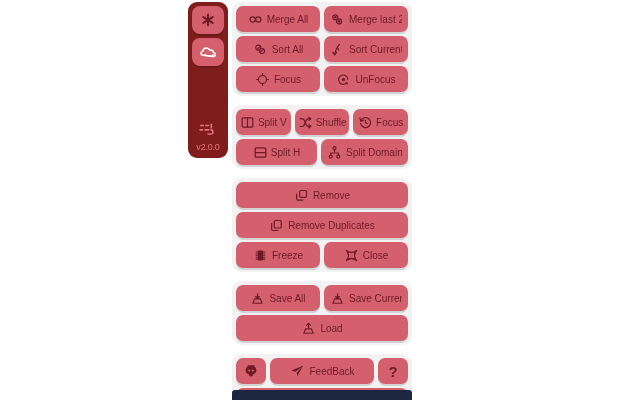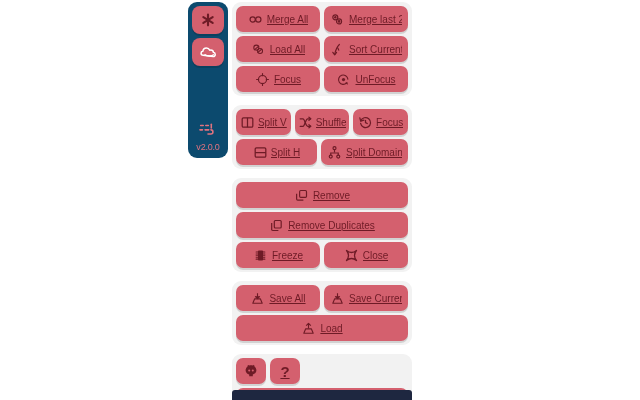--- a/index.html
+++ b/index.html
@@ -6,21 +6,21 @@
   body{
     width:640px;height:400px;background:#ffffff;
     font-family:"Liberation Sans",sans-serif;
     overflow:hidden;position:relative;
   }
   .app{position:absolute;left:0;top:0;width:640px;height:400px;}
 
   
   .rail{
     position:absolute;left:188px;top:2px;width:40px;
-    background:#0c4a6e;border-radius:9px;
+    background:#7f1d1d;border-radius:9px;
     padding:4px 4px 6px 4px;box-sizing:border-box;
     display:flex;flex-direction:column;align-items:center;gap:4px;
   }
   .rail-btn{
     width:32px;height:28px;border-radius:8px;
     background:#d4606e;border:none;
     box-shadow:0 2px 0 rgba(0,0,0,.13);
     display:flex;align-items:center;justify-content:center;
     cursor:pointer;padding:0;
   }
@@ -46,21 +46,21 @@
   }
   .row{display:flex;gap:4px;}
 
   .btn{
     background:#d4606e;border:none;border-radius:7px;
     box-shadow:0 2px 0 rgba(0,0,0,.13);
     color:#6e1b26;font-size:10px;
     font-family:"Liberation Sans",sans-serif;
     height:26px;display:flex;align-items:center;justify-content:center;
     gap:4px;cursor:pointer;padding:0 6px;box-sizing:border-box;
-    white-space:nowrap;overflow:hidden;text-decoration:underline;
+    white-space:nowrap;overflow:hidden;
   }
   .btn.full{width:100%;}
   .btn.half{flex:1 1 0;min-width:0;}
   .btn.third{flex:1 1 0;min-width:0;padding:0 3px;gap:3px;}
   .btn.sq{width:30px;flex:0 0 30px;padding:0;}
   .btn .lbl{overflow:hidden;text-overflow:clip;}
   .btn svg{display:block;flex:0 0 auto;}
 
   .botbar{
     position:absolute;left:232px;top:390px;width:180px;height:12px;
@@ -139,21 +139,21 @@
 
       <div class="row">
         <button class="btn half">
           <span>
             <svg width="15" height="15" viewBox="0 0 24 24" fill="none" stroke="#6e1b26" stroke-width="1.7">
               <circle cx="8.5" cy="9" r="4"></circle>
                 <circle cx="14.5" cy="14.5" r="4"></circle>
               <path d="M5.8 12.2 L13 6.2 M10.5 17 L17.5 11.2"></path>
             </svg>
           </span>
-          <span class="lbl">Load All</span>
+          <span class="lbl">Sort All</span>
         </button>
         <button class="btn half">
           <span>
             <svg width="15" height="15" viewBox="0 0 24 24" fill="none" stroke="#6e1b26" stroke-width="1.9" stroke-linecap="round" stroke-linejoin="round">
               <path d="M15 4 C11 8 9 12 7.5 20"></path>
               <path d="M4.5 16.5 L7.5 20.5 L10.5 16.5"></path>
               <path d="M12.5 9.5 L14 13"></path>
             </svg>
           </span>
           <span class="lbl">Sort Current</span>
@@ -328,20 +328,28 @@
           <span>
             <svg width="16" height="16" viewBox="0 0 24 24" fill="#6e1b26">
               <path d="M12 3.2c-1 0-2 .2-2.9.6L7.4 2.6 6.8 5.1C5 6.4 3.9 8.5 3.9 10.8
                        c0 3.4 2.3 5.8 5.4 6.4v2.6h5.4v-2.6c3.1-.6 5.4-3 5.4-6.4
                        0-2.3-1.1-4.4-2.9-5.7l-.6-2.5-1.7 1.2c-.9-.4-1.9-.6-2.9-.6z"></path>
               <circle cx="9.3" cy="11.2" r="1.55" fill="#d4606e"></circle>
               <circle cx="14.7" cy="11.2" r="1.55" fill="#d4606e"></circle>
             </svg>
           </span>
         </button>
+        <button class="btn half">
+          <span>
+            <svg width="16" height="16" viewBox="0 0 24 24" fill="#6e1b26">
+              <path d="M21 4 L3.5 11.2 L9.6 13.3 L19.6 6 L11.6 14.6 L12.4 20 Z"></path>
+            </svg>
+          </span>
+          <span class="lbl">FeedBack</span>
+        </button>
         <button class="btn sq">
           <span class="lbl" style="font-size:15px;font-weight:bold;">?</span>
         </button>
       </div>
       <div class="row">
         <button class="btn full">
           <span>
             <svg width="15" height="15" viewBox="0 0 24 24" fill="#6e1b26">
               <path d="M12 2.6l1.5 2.2 2.6-.6.4 2.6 2.5 1-1.2 2.4 1.6 2.1-2.2 1.5.3 2.7-2.7.1-1.2 2.4
                        L11 17.8 8.7 19l-1.2-2.4-2.7-.1.3-2.7-2.2-1.5L4.5 10.2 3.3 7.8l2.5-1 .4-2.6 2.6.6z"></path>

